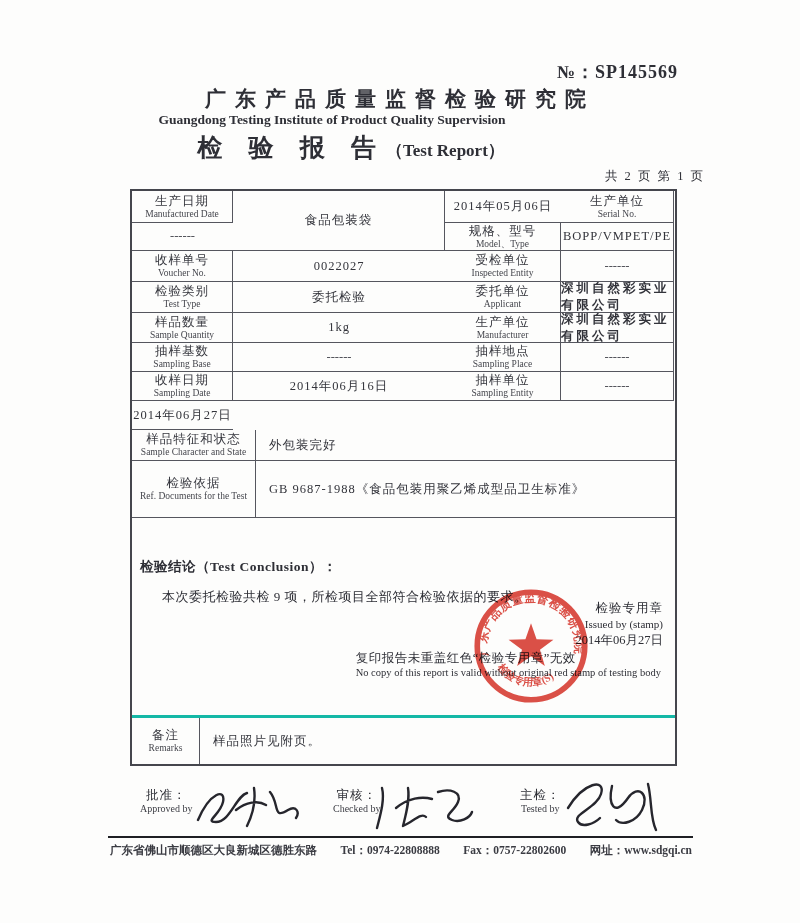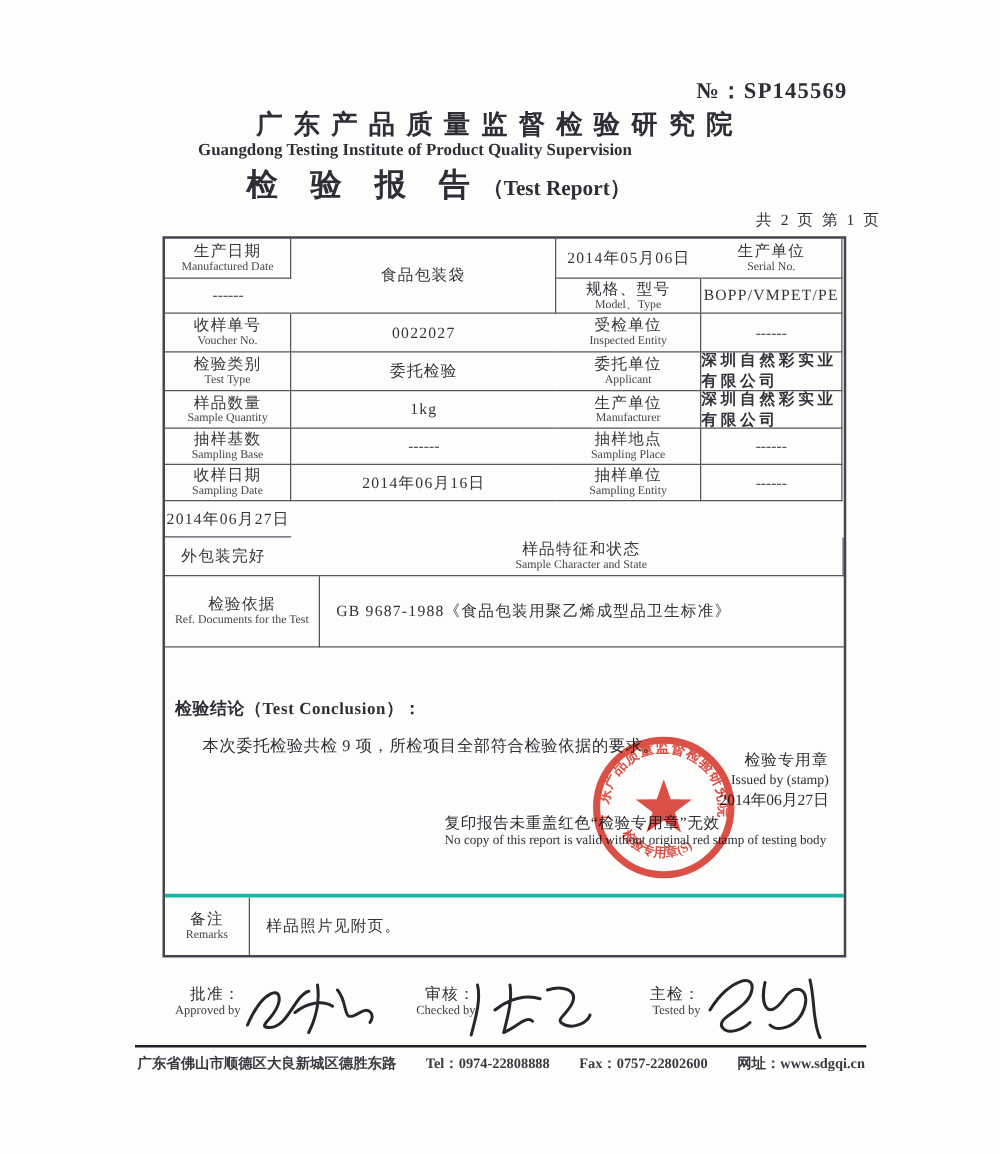--- a/index.html
+++ b/index.html
@@ -39,21 +39,21 @@
   .stamp-lines{position:absolute;left:326px;top:82px;width:205px;text-align:right;}
   .stamp-lines .l1{font-size:12.5px;line-height:16px;letter-spacing:1px;}
   .stamp-lines .l2{font-size:11px;line-height:16px;}
   .stamp-lines .l3{font-size:12.5px;line-height:17px;}
   .notice{position:absolute;right:14px;top:132px;text-align:left;}
   .notice .n-cn{font-size:12.5px;line-height:16px;letter-spacing:.5px;}
   .notice .n-en{font-size:10.5px;line-height:14px;}
   .seal{position:absolute;left:333px;top:62px;width:132px;height:132px;opacity:.88;mix-blend-mode:multiply;}
   
   .sig-strip{left:0;top:780px;width:800px;height:60px;}
-  .sig-label{position:absolute;text-align:right;}
+  .sig-label{position:absolute;text-align:center;}
   .sig-cn{font-size:12.5px;line-height:15px;letter-spacing:1px;}
   .sig-en{font-size:10px;line-height:12px;color:#3c3d44;}
   .sig-svg{position:absolute;}
   .sig-svg path{fill:none;stroke:#26262d;stroke-width:2.4;stroke-linecap:round;stroke-linejoin:round;}
   
   .foot-rule{left:108px;top:836px;width:585px;height:2px;background:#1e1f24;}
   .foot-text{left:110px;top:843px;width:582px;display:flex;justify-content:space-between;font-size:11.5px;font-weight:bold;color:#3a3b42;}
 </style>
 </head>
 <body>
@@ -172,26 +172,26 @@
       </div>
       <div class="cell">
         <span class="val dash">------</span>
       </div>
       <div class="cell last-col">
         <span class="val">2014年06月27日</span>
       </div>
     </div>
 
     <div class="grid-b">
+      <div class="cell">
+        <span class="lab-cn">样品特征和状态</span>
+        <span class="lab-en">Sample Character and State</span>
+      </div>
       <div class="cell last-col leftalign">
         <span class="val">外包装完好</span>
-      </div>
-      <div class="cell">
-        <span class="lab-cn">样品特征和状态</span>
-        <span class="lab-en">Sample Character and State</span>
       </div>
       <div class="cell">
         <span class="lab-cn">检验依据</span>
         <span class="lab-en">Ref. Documents for the Test</span>
       </div>
       <div class="cell last-col leftalign">
         <span class="val">GB 9687-1988《食品包装用聚乙烯成型品卫生标准》</span>
       </div>
     </div>
 

